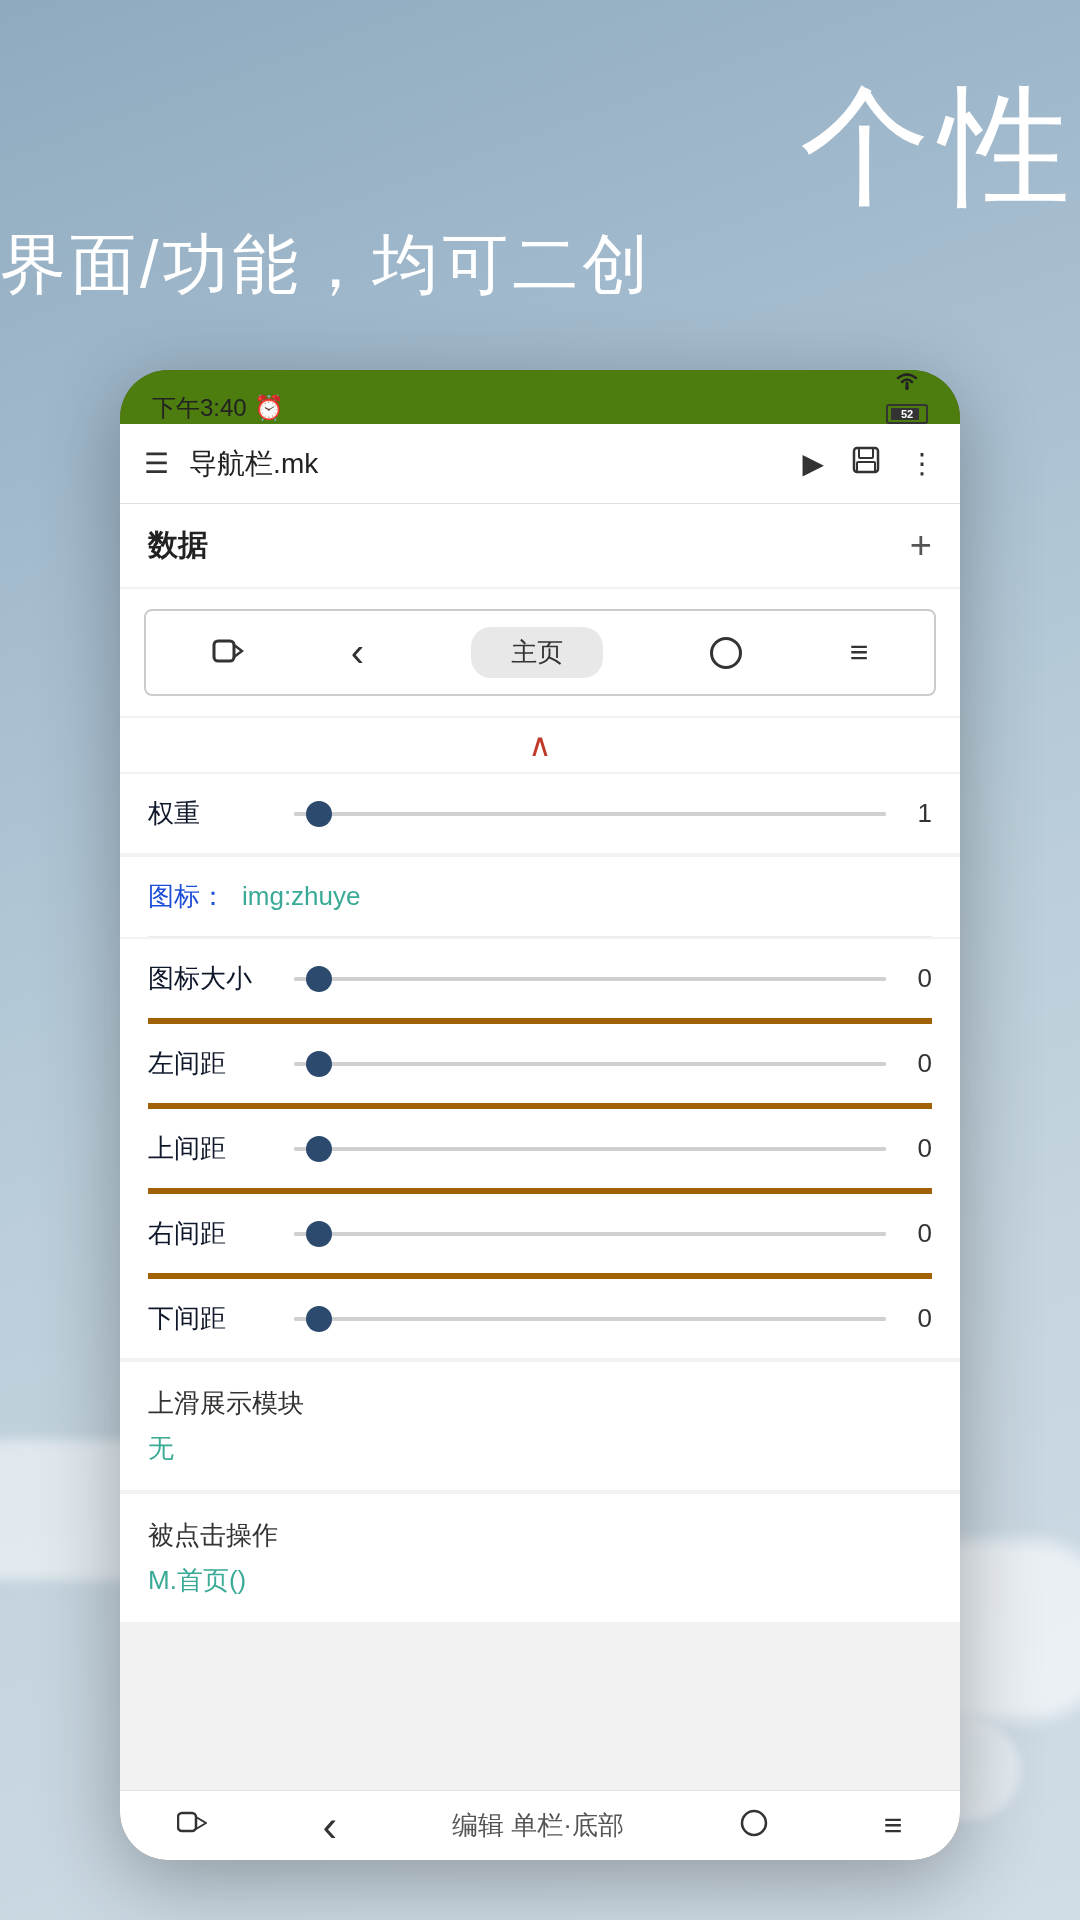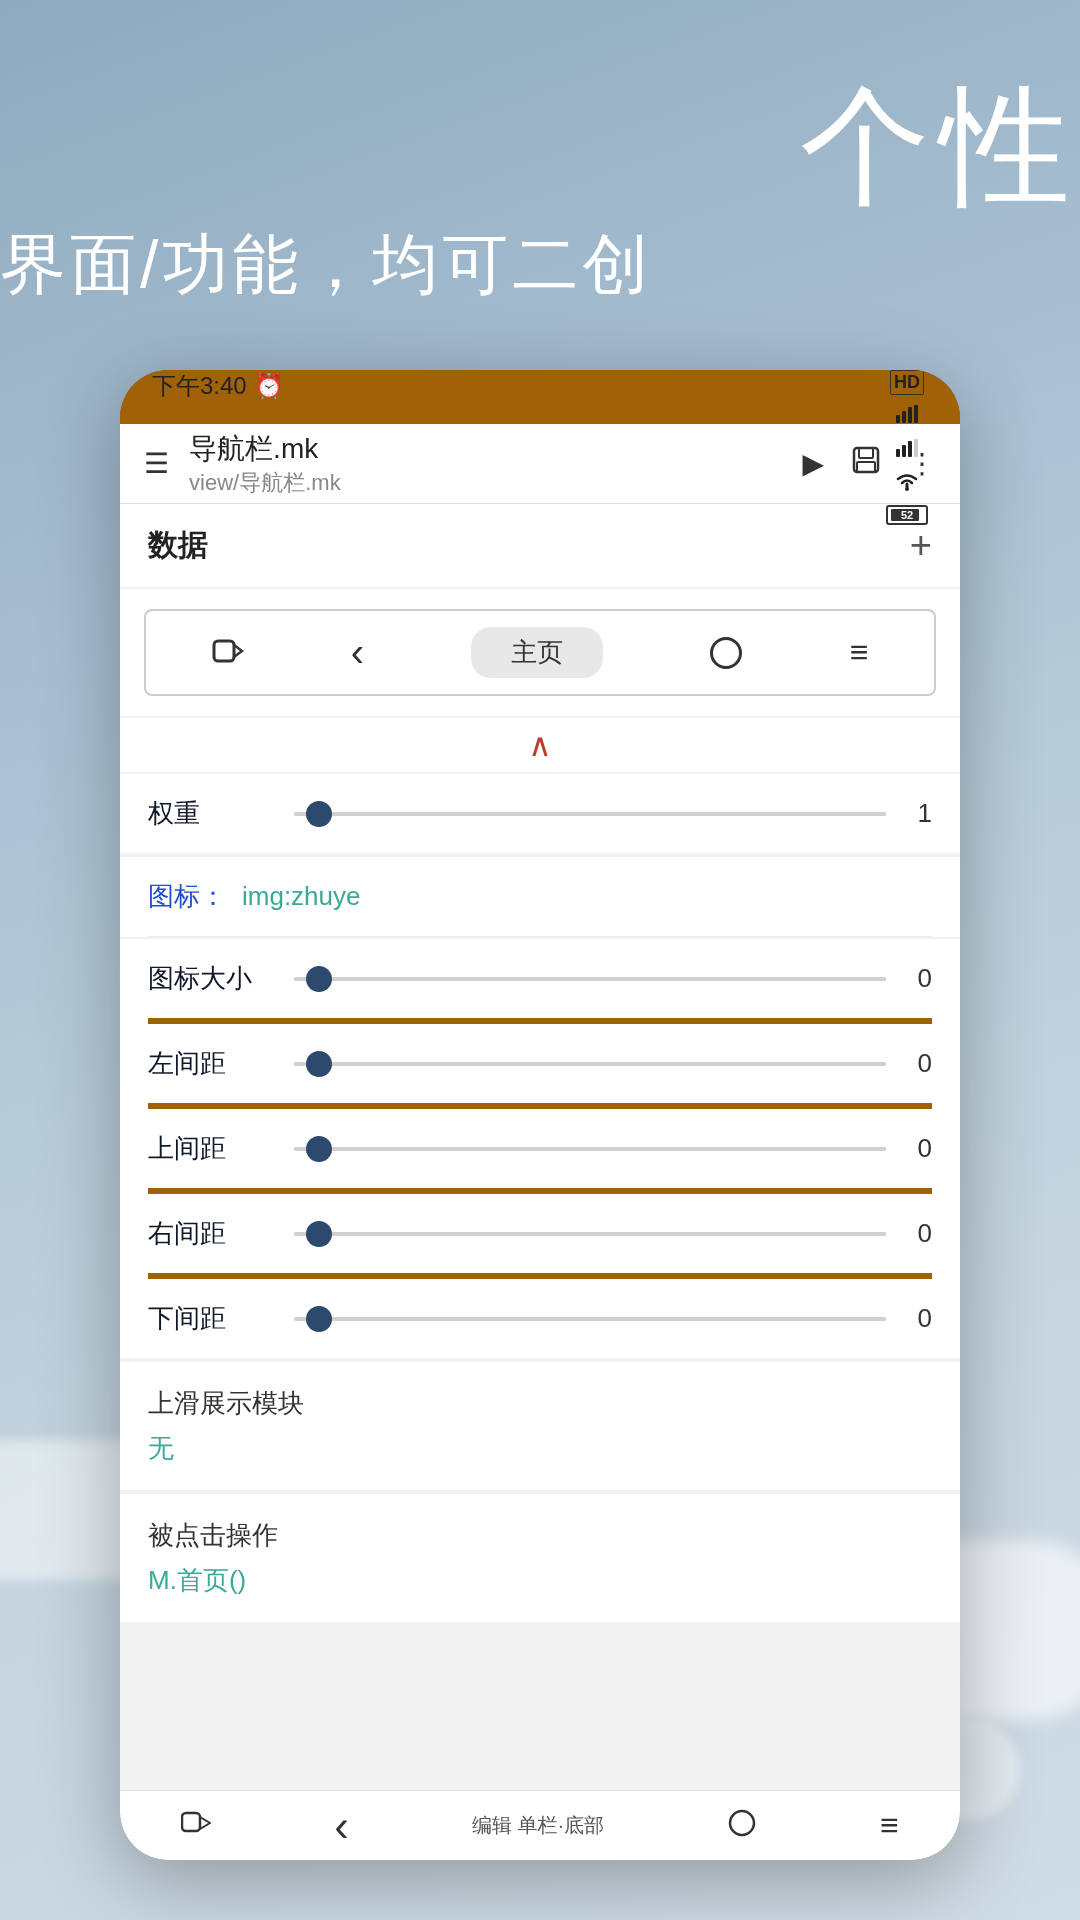--- a/index.html
+++ b/index.html
@@ -43,24 +43,24 @@
       right: 120px;
       bottom: 60px;
       background: #f5f5f5;
       border-radius: 48px;
       box-shadow: 0 20px 80px rgba(0,0,0,0.3), inset 0 0 0 6px #6b6b6b, inset 0 0 0 8px #888;
       overflow: hidden;
     }
 
     
     .status-bar {
-      background: #a16207;
+      background: #4d7c0f;
       height: 54px;
       display: flex;
-      align-items: flex-start;
+      align-items: flex-end;
       justify-content: space-between;
       padding: 0 32px;
       font-size: 24px;
       color: #222;
       font-weight: 500;
     }
     .status-left { display: flex; align-items: center; gap: 8px; }
     .status-right { display: flex; align-items: center; gap: 8px; font-size: 22px; flex-direction: column; }
 
     
@@ -284,21 +284,20 @@
         <span style="background:#333;height:12px;width:28px;border-radius:1px;display:block;"></span>
         <span style="position:absolute;left:50%;transform:translateX(-50%);font-size:11px;color:#fff;font-weight:700;">52</span>
       </span>
     </div>
   </div>
 
   <div class="app-toolbar">
     <span class="toolbar-menu">☰</span>
     <div class="toolbar-title-area">
       <div class="toolbar-main-title">导航栏.mk</div>
-      <div class="toolbar-sub-title">view/导航栏.mk</div>
     </div>
     <div class="toolbar-actions">
       <span class="toolbar-action">▶</span>
       <span class="toolbar-action" style="font-size:32px;">
         <svg width="28" height="28" viewBox="0 0 28 28">
             <rect x="2" y="2" width="24" height="24" rx="3" fill="none" stroke="#333" stroke-width="2.5"></rect>
             <rect x="7" y="2" width="14" height="10" rx="1" fill="none" stroke="#333" stroke-width="2"></rect>
             <rect x="5" y="16" width="18" height="10" rx="1" fill="none" stroke="#333" stroke-width="2"></rect>
           </svg>
       </span>
@@ -425,21 +424,21 @@
   </div>
 
   <div class="bottom-nav">
     <div class="bottom-nav-item">
       <svg width="30" height="30" viewBox="0 0 30 30">
           <rect x="1" y="5" width="18" height="18" rx="4" fill="none" stroke="#333" stroke-width="2.5"></rect>
           <path d="M19 9 L29 15 L19 21" fill="none" stroke="#333" stroke-width="2" stroke-linecap="round"></path>
         </svg>
     </div>
     <div class="bottom-nav-item" style="font-size:44px;font-weight:200;color:#333;">‹</div>
-    <div class="bottom-nav-item" style="font-size:20px;color:#555;">编辑 单栏·底部</div>
+    <div class="bottom-nav-item" style="font-size:26px;color:#555;">编辑 单栏·底部</div>
     <div class="bottom-nav-item">
       <svg width="30" height="30" viewBox="0 0 30 30">
           <circle cx="15" cy="15" r="12" fill="none" stroke="#333" stroke-width="2.5"></circle>
         </svg>
     </div>
     <div class="bottom-nav-item" style="font-size:32px;color:#333;">≡</div>
   </div>
 
 </div>
 

